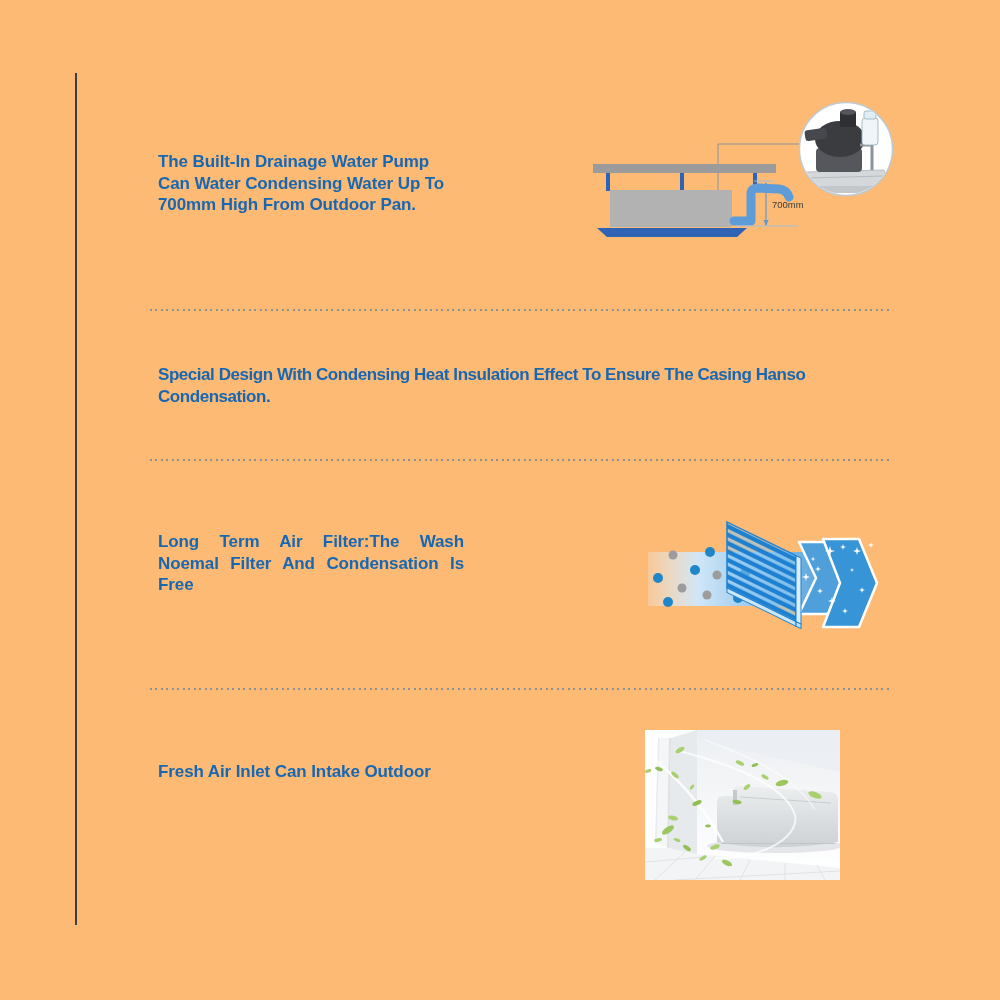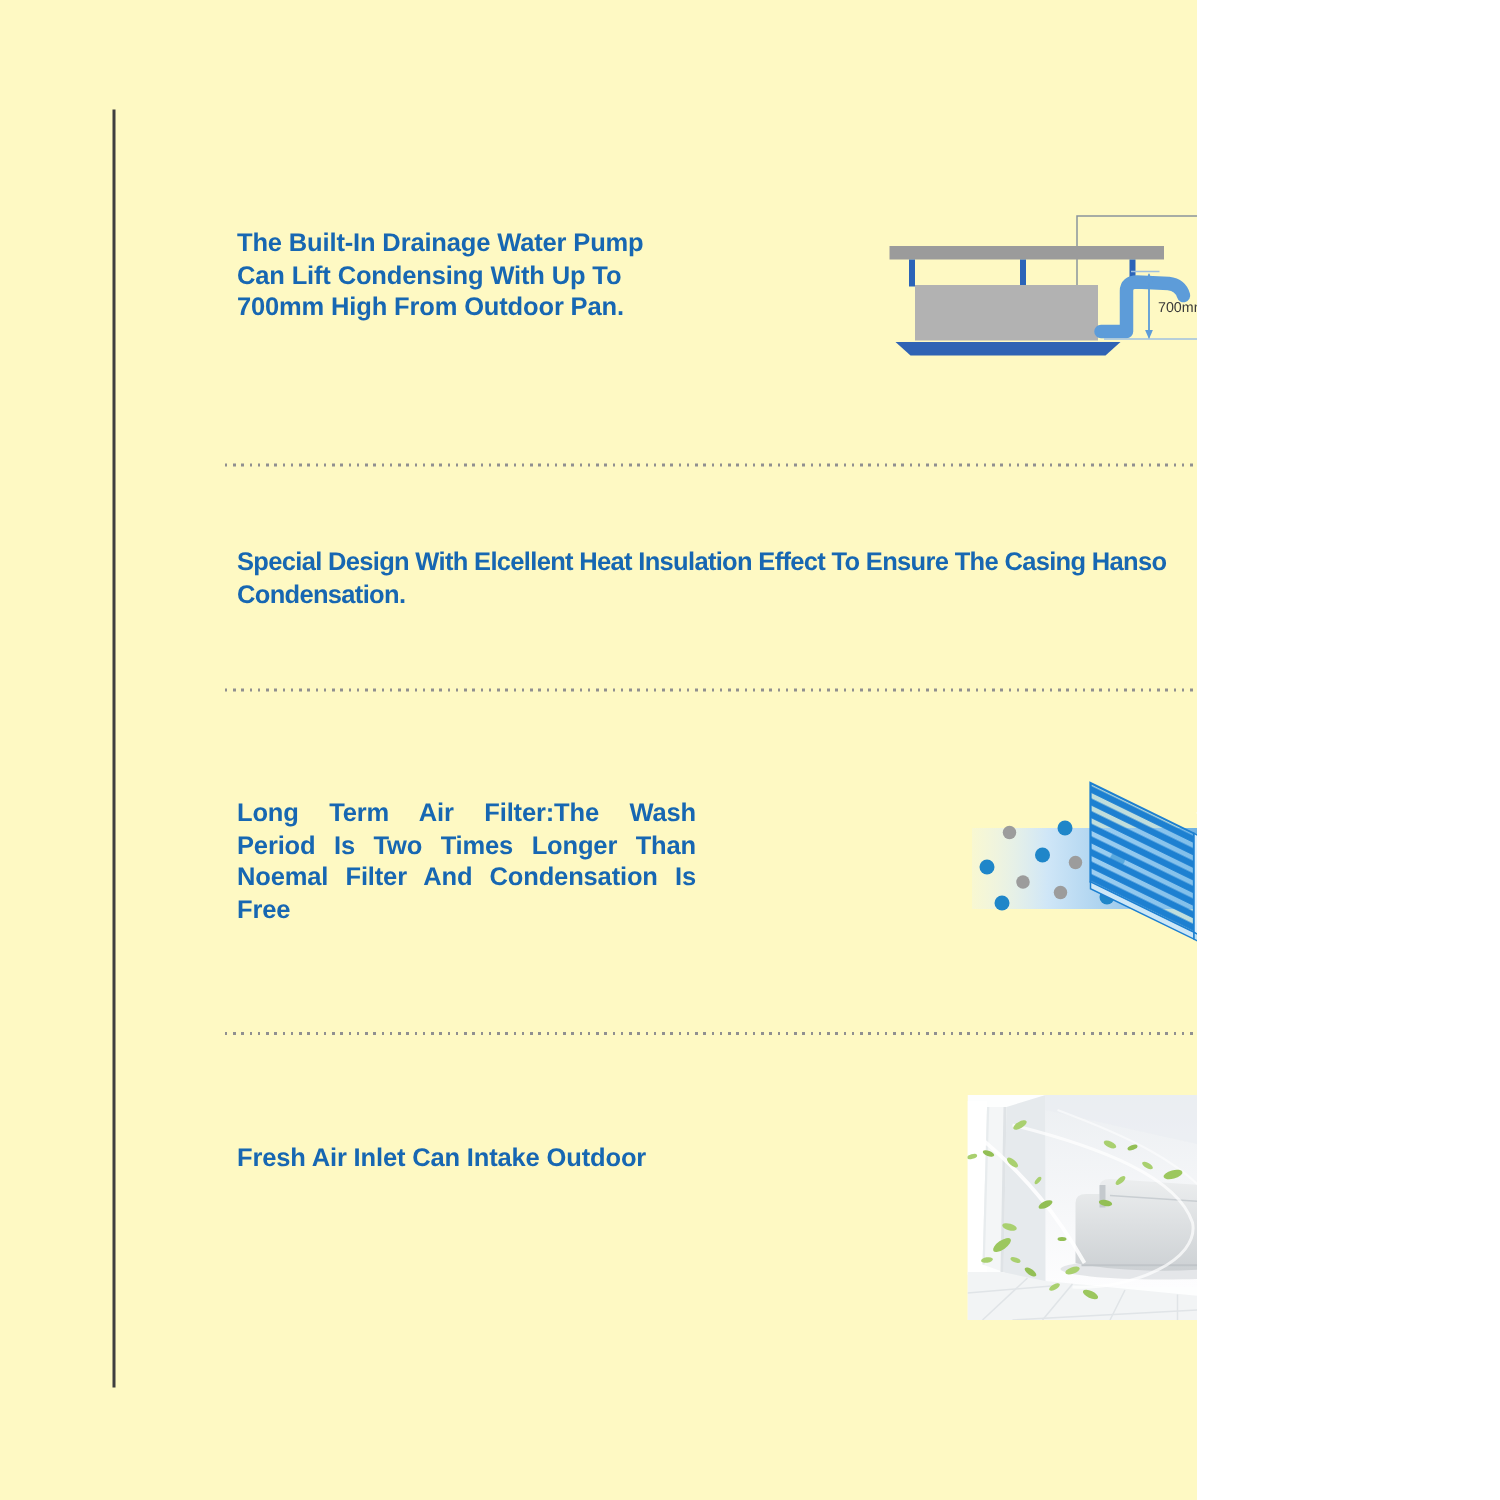--- a/index.html
+++ b/index.html
@@ -1,16 +1,16 @@
 <!DOCTYPE html>
 <html><head>
 <meta charset="utf-8">
 <style>
   html,body{margin:0;padding:0;background:#fff;}
-  .canvas{position:relative;width:798px;height:1000px;background:#fef9c3;overflow:hidden;
+  .canvas{position:relative;width:1000px;height:1000px;background:#fdba74;overflow:hidden;
           font-family:"Liberation Sans","DejaVu Sans",sans-serif;}
   .vrule{position:absolute;left:75px;top:73px;width:1.5px;height:852px;background:#3f3f3f;}
   .dotsep{position:absolute;left:150px;width:740px;height:2px;
           background:repeating-linear-gradient(to right,#909090 0 1.6px,transparent 1.6px 5.5px);}
   .heading{position:absolute;color:#1767b2;font-weight:bold;font-size:17px;line-height:21.6px;
            letter-spacing:-0.1px;}
   .heading .ln{white-space:nowrap;}
   .heading.justify3 .ln{white-space:normal;text-align:justify;text-align-last:justify;}
   .heading.justify3 .ln.last{text-align:right;text-align-last:left;white-space:nowrap;}
   .figure{position:absolute;}
@@ -20,21 +20,21 @@
 
 <div class="canvas">
 
   <div class="vrule"></div>
   <div class="dotsep" style="top:309px"></div>
   <div class="dotsep" style="top:459px"></div>
   <div class="dotsep" style="top:688px"></div>
 
   <div class="heading" style="left:158px;top:151px;width:312px">
     <div class="ln">The Built-In Drainage Water Pump</div>
-    <div class="ln">Can Lift Condensing With Up To</div>
+    <div class="ln">Can Water Condensing Water Up To</div>
     <div class="ln">700mm High From Outdoor Pan.</div>
   </div>
 
   <svg class="figure" style="left:580px;top:95px" width="320" height="160" viewBox="580 95 320 160">
     <defs>
       <clipPath id="cpPump">
           <circle cx="846" cy="149" r="45.5"></circle>
         </clipPath>
     </defs>
 
@@ -78,27 +78,26 @@
         <ellipse cx="848" cy="112" rx="8" ry="3" fill="#54555b"></ellipse>
         <path d="M 860,145 L 872,145 L 872,170" fill="none" stroke="#8d9398" stroke-width="3"></path>
         <rect x="862" y="118" width="16" height="27" rx="3" fill="#eef6fa" stroke="#9fb4c0" stroke-width="0.9"></rect>
         <rect x="864" y="111" width="12" height="8" rx="2" fill="#dfeef5" stroke="#9fb4c0" stroke-width="0.9"></rect>
         <line x1="808" y1="178" x2="884" y2="176" stroke="#b4babe" stroke-width="1"></line>
       </g>
     </g>
   </svg>
 
   <div class="heading" style="left:158px;top:364px;letter-spacing:-0.45px">
-    <div class="ln">Special Design With Elcellent Heat Insulation Effect To Ensure The Casing Hanso</div>
+    <div class="ln">Special Design With Condensing Heat Insulation Effect To Ensure The Casing Hanso</div>
     <div class="ln">Condensation.</div>
   </div>
 
   <div class="heading justify3" style="left:158px;top:531px;width:306px">
     <div class="ln">Long Term Air Filter:The Wash</div>
-    <div class="ln">Period Is Two Times Longer Than</div>
     <div class="ln">Noemal Filter And Condensation Is</div>
     <div class="ln last">Free</div>
   </div>
 
   <svg class="figure" style="left:630px;top:500px" width="270" height="150" viewBox="630 500 270 150">
     <defs>
       <linearGradient id="bandGrad" x1="0" y1="0" x2="1" y2="0">
         <stop offset="0" stop-color="#e7f3fc" stop-opacity="0.25"></stop>
         <stop offset="0.3" stop-color="#cfe6f7"></stop>
         <stop offset="1" stop-color="#5fa8de"></stop>

